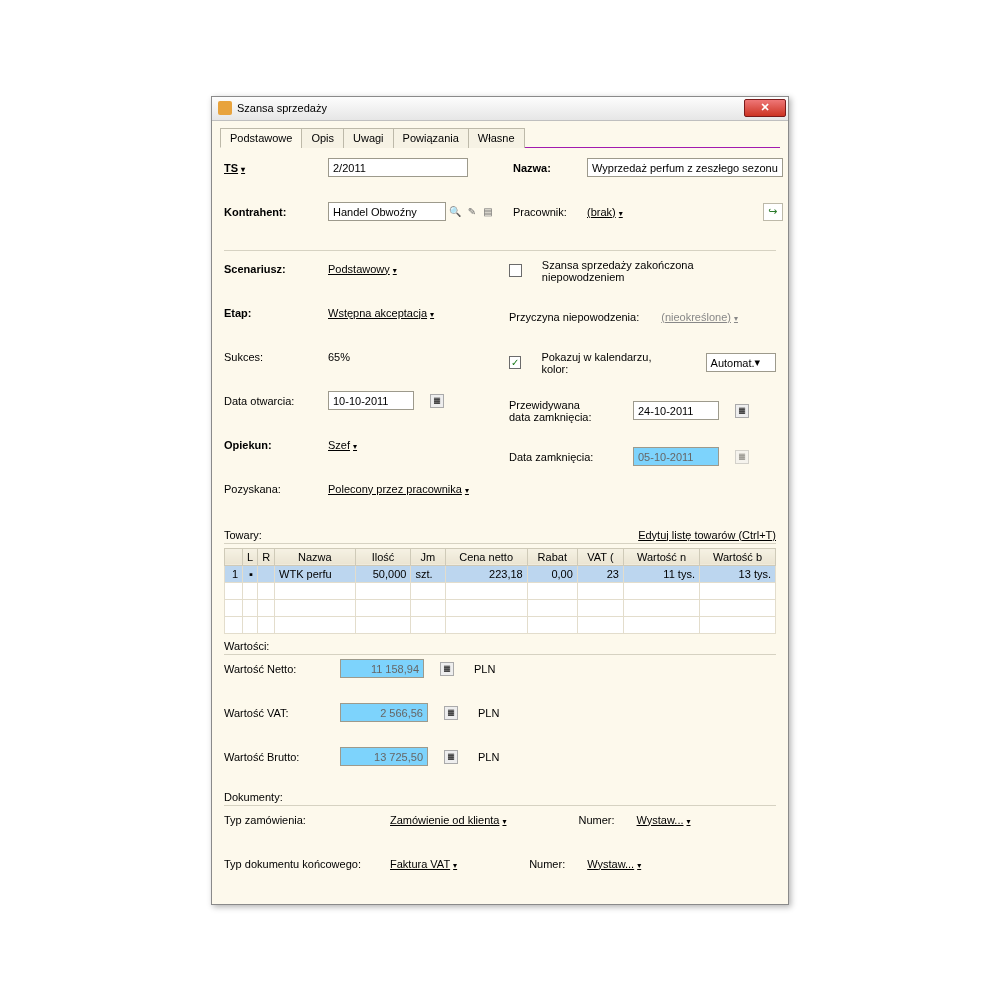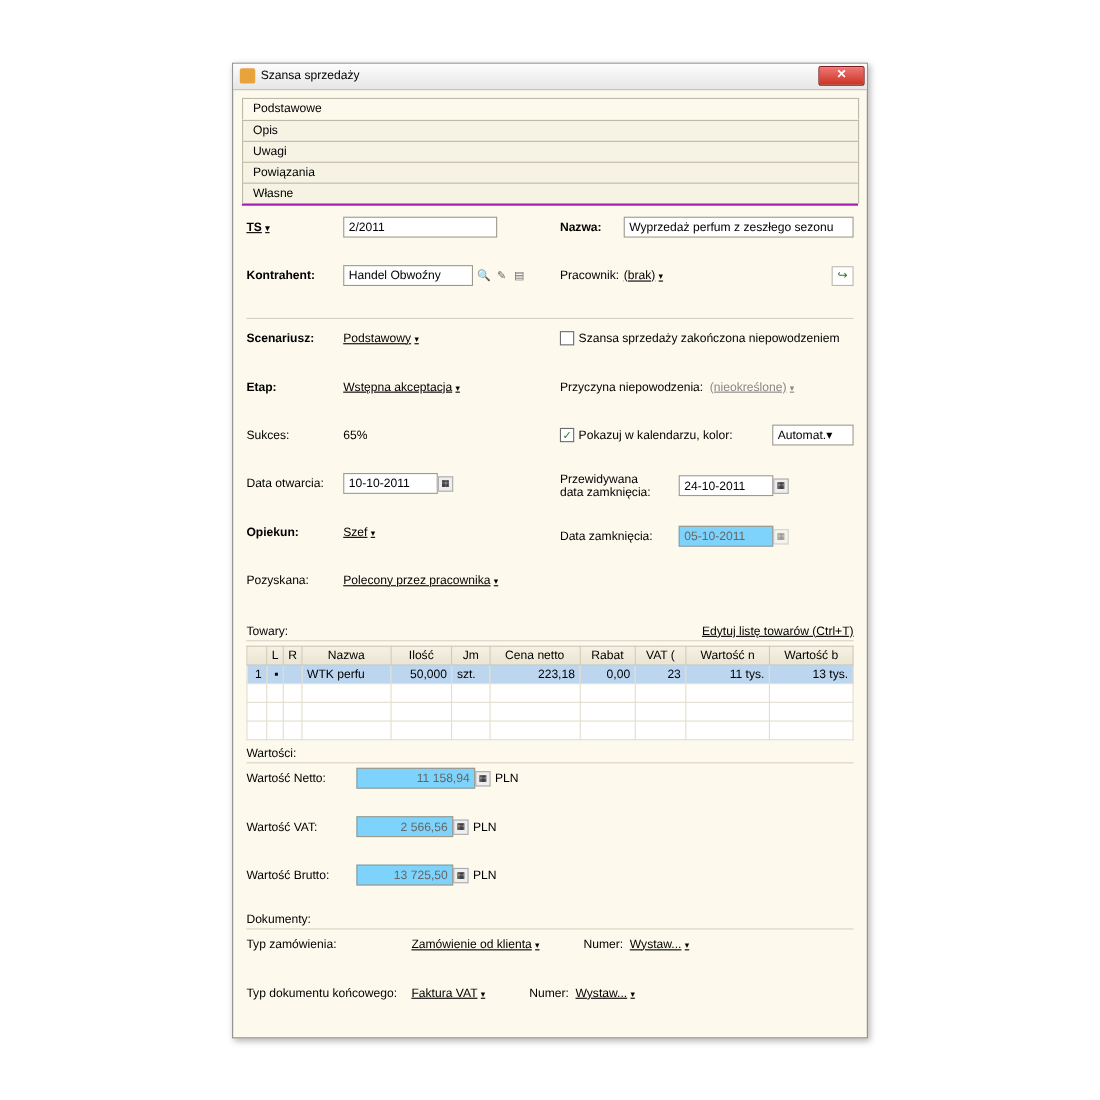--- a/index.html
+++ b/index.html
@@ -3,26 +3,26 @@
 <meta charset="utf-8">
 <style>
 * { box-sizing: border-box; font-family: Tahoma, Arial, sans-serif; font-size: 11px; }
 body { margin: 0; background: #fff; display: flex; align-items: center; justify-content: center; height: 1000px; }
 .window { width: 578px; border: 1px solid #8a8a8a; box-shadow: 2px 2px 6px rgba(0,0,0,0.3); background: #fdf9ec; }
 .titlebar { height: 24px; background: linear-gradient(#fdfdfd,#e6e6e6); border-bottom: 1px solid #bfbfbf; display: flex; align-items: center; padding: 0 2px 0 6px; }
 .titlebar .ticon { width: 14px; height: 14px; background: #e8a33d; border-radius: 2px; margin-right: 5px; }
 .titlebar .title { flex: 1; color: #000; }
 .closebtn { width: 42px; height: 18px; background: linear-gradient(#e77,#c32); border: 1px solid #7a1a1a; border-radius: 2px; color: #fff; text-align: center; line-height: 14px; font-weight: bold; }
 .client { padding: 6px 8px 0; }
-.tabs { display: flex; border-bottom: 3px solid #a21caf; flex-direction: column; }
+.tabs { display: flex; border-bottom: 1px solid #a21caf; }
 .tab { padding: 3px 9px; border: 1px solid #bdb9a9; border-bottom: none; background: #f6f2e4; margin-right: -1px; position: relative; top: 1px; }
 .tab.active { background: #fdf9ec; border-bottom: 1px solid #fdf9ec; }
 .panel { padding: 10px 4px 6px; }
 .grid2 { display: grid; grid-template-columns: 1fr 1fr; column-gap: 18px; }
-.row { display: flex; align-items: center; margin-bottom: 24px; min-height: 20px; }
+.row { display: flex; align-items: center; margin-bottom: 24px; min-height: 20px; gap: 16px; }
 .lbl { width: 88px; }
 .lbl.bold { font-weight: bold; }
 .val { flex: 1; display: flex; align-items: center; gap: 3px; }
 .input { height: 19px; border: 1px solid #9d9a8c; background: #fff; padding: 0 4px; display: flex; align-items: center; overflow: hidden; white-space: nowrap; }
 .input.ro { background: #7dd3fc; color: #666; }
 .link { text-decoration: underline; cursor: pointer; }
 .dd::after { content: "▾"; font-size: 8px; margin-left: 3px; }
 .cal { width: 14px; height: 14px; background: #eee; border: 1px solid #aaa; display: grid; place-items: center; font-size: 8px; }
 .chk { width: 13px; height: 13px; border: 1px solid #6b6b6b; background: #fff; display: inline-grid; place-items: center; margin-right: 4px; color: #1a7a1a; font-size: 10px; }
 .section { font-weight: normal; margin: 6px 0 4px; border-bottom: 1px solid #d6d2c2; padding-bottom: 2px; display:flex; justify-content:space-between; }
@@ -219,21 +219,21 @@
               <td></td>
             </tr>
       </tbody>
         </table>
 
       <div class="section">
           <span>Wartości:</span>
         </div>
       <div class="row">
           <span class="lbl" style="width:100px">Wartość Netto:</span>
-          <div class="input ro" style="width:108px;text-align:right;justify-content:flex-end">11 158,94</div>
+          <div class="input ro" style="width:84px;text-align:right;justify-content:flex-end">11 158,94</div>
           <span class="cal">▦</span>
           <span style="margin-left:4px">PLN</span>
         </div>
       <div class="row">
           <span class="lbl" style="width:100px">Wartość VAT:</span>
           <div class="input ro" style="width:88px;text-align:right;justify-content:flex-end">2 566,56</div>
           <span class="cal">▦</span>
           <span style="margin-left:4px">PLN</span>
         </div>
       <div class="row">

